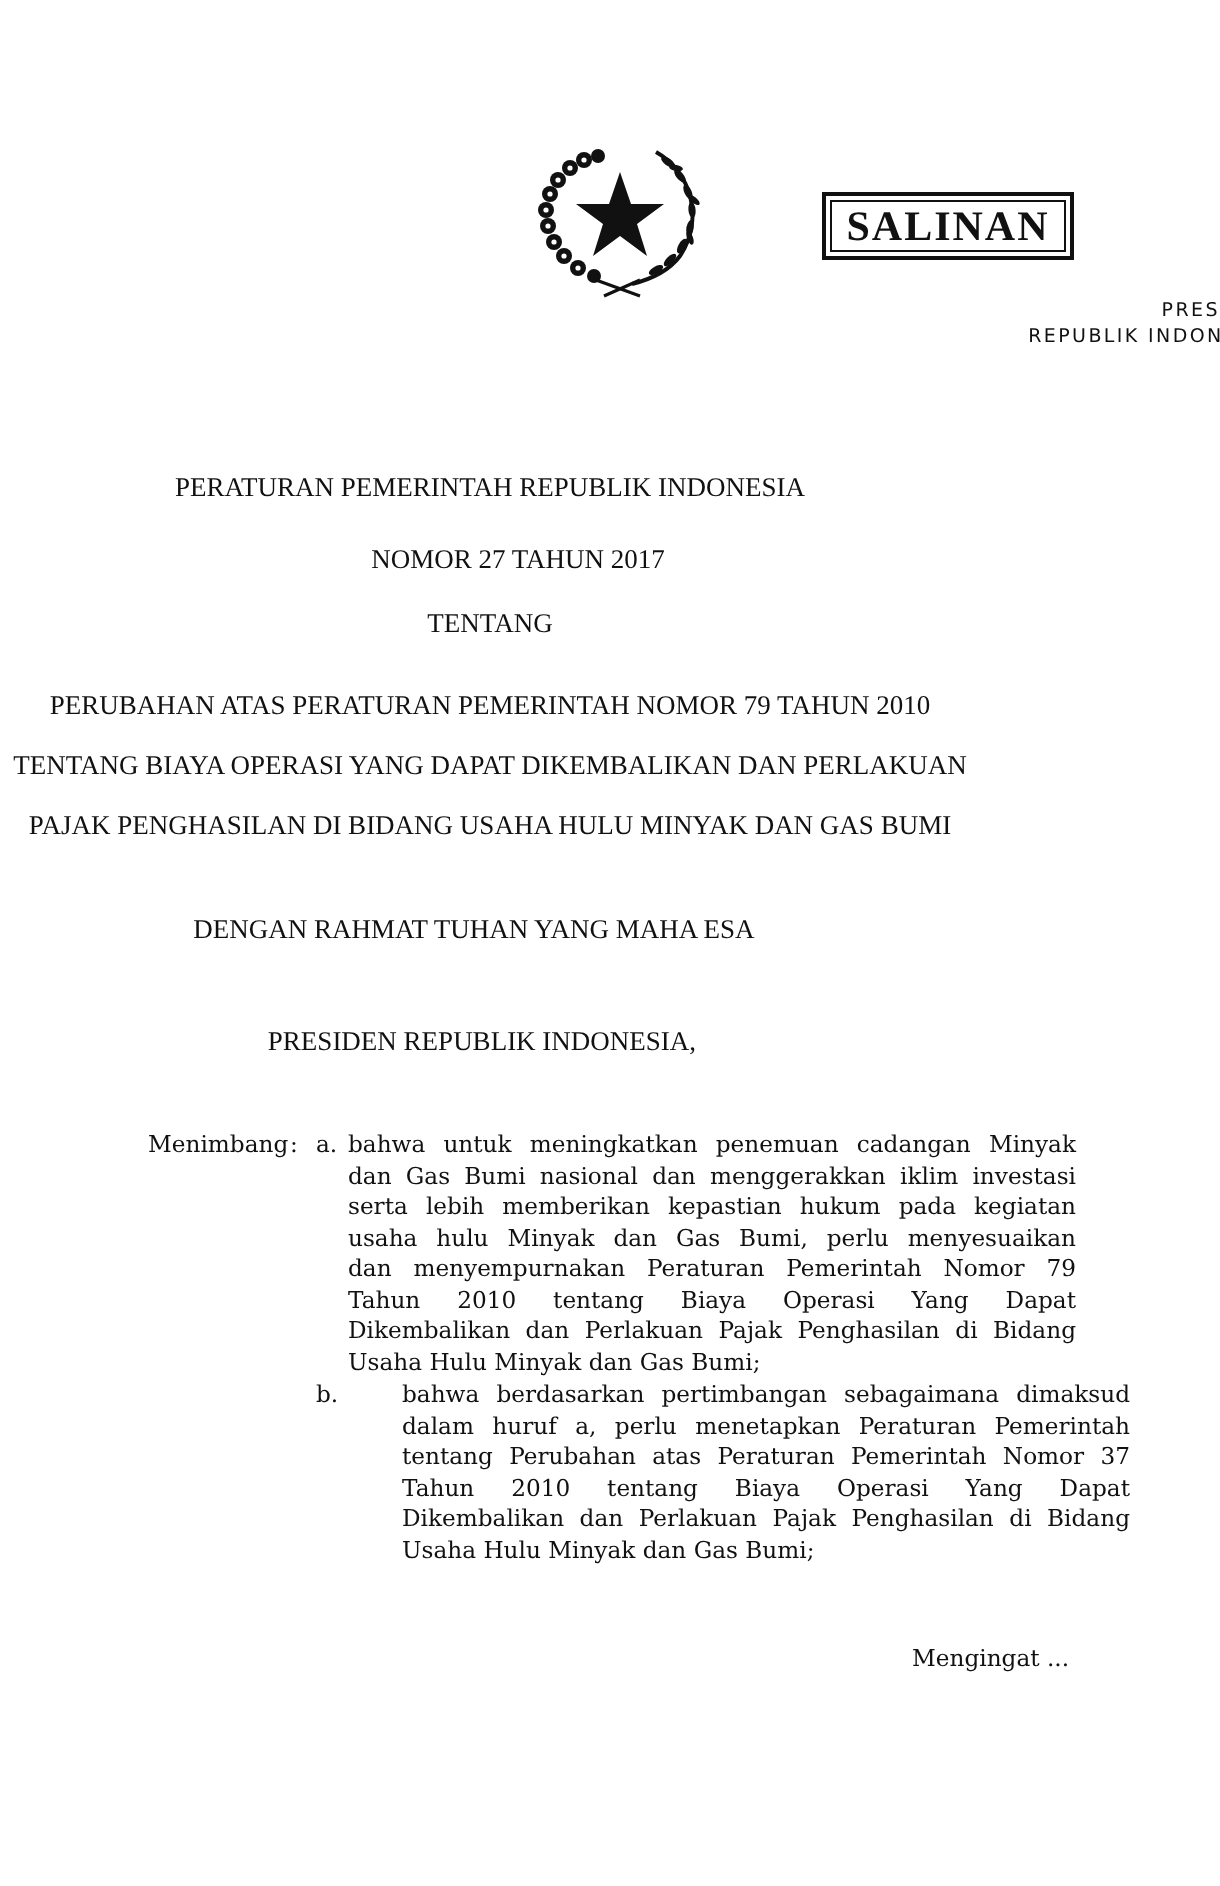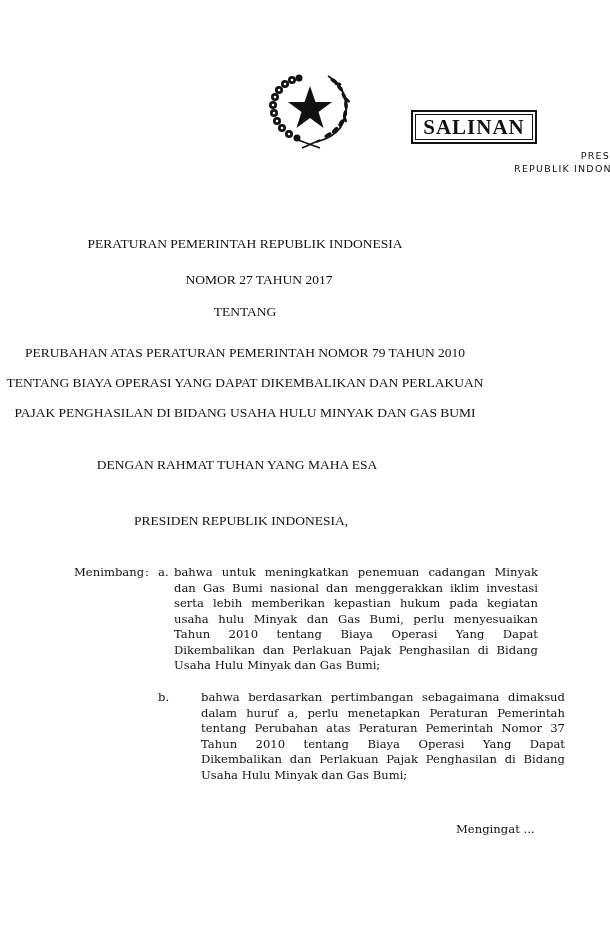--- a/index.html
+++ b/index.html
@@ -3,21 +3,21 @@
 <meta charset="utf-8">
 <style>
   html, body { margin: 0; padding: 0; background: #ffffff; }
   body {
     width: 610px; height: 943px; position: relative; overflow: hidden;
     font-family: "DejaVu Serif", "Liberation Serif", serif; color: #111;
   }
   .abs { position: absolute; }
   .emblem { left: 262px; top: 68px; width: 96px; height: 82px; }
   .salinan {
-    left: 411px; top: 110px; width: 122px; height: 30px;
+    left: 411px; top: 96px; width: 122px; height: 30px;
     border: 2px solid #111; box-shadow: inset 0 0 0 1px #fff;
     font-family: "Liberation Serif", serif; font-weight: bold;
     font-size: 21px; letter-spacing: 1px;
     display: flex; align-items: center; justify-content: center;
   }
   .salinan::before {
     content: ""; position: absolute; left: 2px; top: 2px; right: 2px; bottom: 2px;
     border: 1px solid #111;
   }
   .presiden-label {
@@ -107,20 +107,21 @@
 
 <div class="abs body-text" style="left:74px; top:565px;">Menimbang</div>
 <div class="abs body-text" style="left:145px; top:565px;">:</div>
 
 <div class="abs body-text" style="left:158px; top:565px;">a.</div>
 <div class="abs body-text para" style="top:565px;">
   <span class="para-line">bahwa untuk meningkatkan penemuan cadangan Minyak</span>
   <span class="para-line">dan Gas Bumi nasional dan menggerakkan iklim investasi</span>
   <span class="para-line">serta lebih memberikan kepastian hukum pada kegiatan</span>
   <span class="para-line">usaha hulu Minyak dan Gas Bumi, perlu menyesuaikan</span>
+  <span class="para-line">dan menyempurnakan Peraturan Pemerintah Nomor 79</span>
   <span class="para-line">Tahun 2010 tentang Biaya Operasi Yang Dapat</span>
   <span class="para-line">Dikembalikan dan Perlakuan Pajak Penghasilan di Bidang</span>
   <span class="para-line last">Usaha Hulu Minyak dan Gas Bumi;</span>
 </div>
 
 <div class="abs body-text" style="left:158px; top:690px;">b.</div>
 <div class="abs body-text para" style="top:690px;margin-left:27px;">
   <span class="para-line">bahwa berdasarkan pertimbangan sebagaimana dimaksud</span>
   <span class="para-line">dalam huruf a, perlu menetapkan Peraturan Pemerintah</span>
   <span class="para-line">tentang Perubahan atas Peraturan Pemerintah Nomor 37</span>

